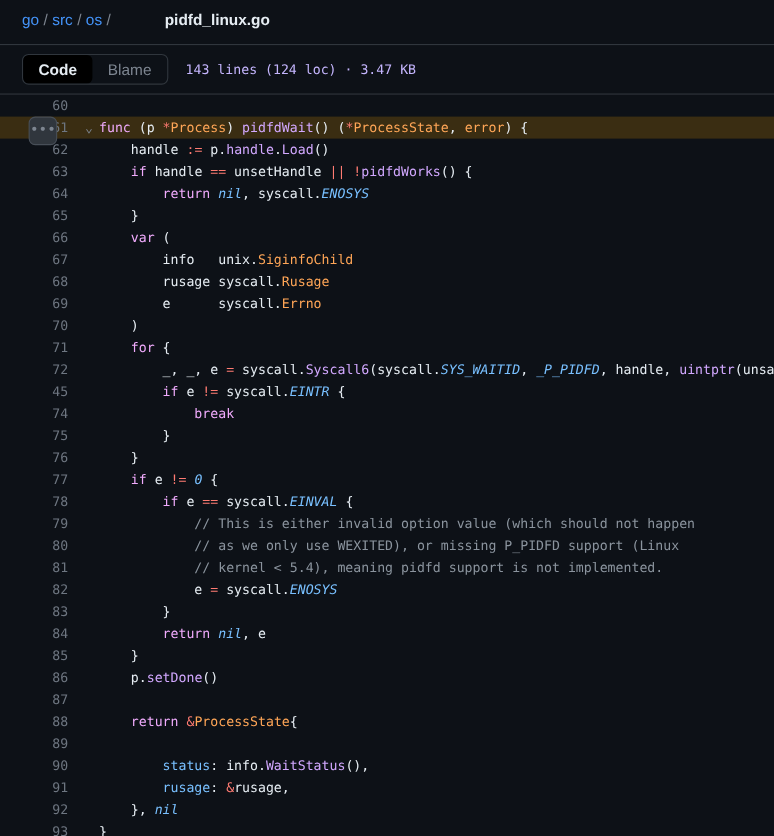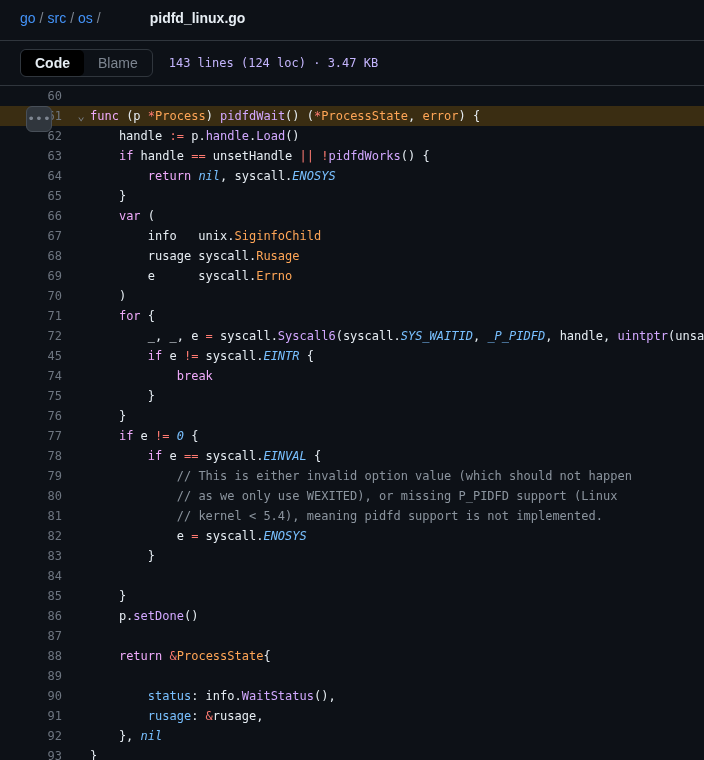--- a/index.html
+++ b/index.html
@@ -152,21 +152,21 @@
       <div class="row"><div class="gutter-extra"></div><div class="lnum">74</div><div class="expand-col"></div><div class="codecell"><span class="v">            </span><span class="k">break</span></div></div>
       <div class="row"><div class="gutter-extra"></div><div class="lnum">75</div><div class="expand-col"></div><div class="codecell"><span class="v">        }</span></div></div>
       <div class="row"><div class="gutter-extra"></div><div class="lnum">76</div><div class="expand-col"></div><div class="codecell"><span class="v">    }</span></div></div>
       <div class="row"><div class="gutter-extra"></div><div class="lnum">77</div><div class="expand-col"></div><div class="codecell"><span class="v">    </span><span class="k">if</span><span class="v"> e </span><span class="op">!=</span><span class="v"> </span><span class="n">0</span><span class="v"> {</span></div></div>
       <div class="row"><div class="gutter-extra"></div><div class="lnum">78</div><div class="expand-col"></div><div class="codecell"><span class="v">        </span><span class="k">if</span><span class="v"> e </span><span class="op">==</span><span class="v"> syscall.</span><span class="n">EINVAL</span><span class="v"> {</span></div></div>
       <div class="row"><div class="gutter-extra"></div><div class="lnum">79</div><div class="expand-col"></div><div class="codecell"><span class="v">            </span><span class="c">// This is either invalid option value (which should not happen</span></div></div>
       <div class="row"><div class="gutter-extra"></div><div class="lnum">80</div><div class="expand-col"></div><div class="codecell"><span class="v">            </span><span class="c">// as we only use WEXITED), or missing P_PIDFD support (Linux</span></div></div>
       <div class="row"><div class="gutter-extra"></div><div class="lnum">81</div><div class="expand-col"></div><div class="codecell"><span class="v">            </span><span class="c">// kernel &lt; 5.4), meaning pidfd support is not implemented.</span></div></div>
       <div class="row"><div class="gutter-extra"></div><div class="lnum">82</div><div class="expand-col"></div><div class="codecell"><span class="v">            e </span><span class="op">=</span><span class="v"> syscall.</span><span class="n">ENOSYS</span></div></div>
       <div class="row"><div class="gutter-extra"></div><div class="lnum">83</div><div class="expand-col"></div><div class="codecell"><span class="v">        }</span></div></div>
-      <div class="row"><div class="gutter-extra"></div><div class="lnum">84</div><div class="expand-col"></div></div>
+      <div class="row"><div class="gutter-extra"></div><div class="lnum">84</div><div class="expand-col"></div><div class="codecell"><span class="v">        </span><span class="k">return</span><span class="v"> </span><span class="n">nil</span><span class="v">, e</span></div></div>
       <div class="row"><div class="gutter-extra"></div><div class="lnum">85</div><div class="expand-col"></div><div class="codecell"><span class="v">    }</span></div></div>
       <div class="row"><div class="gutter-extra"></div><div class="lnum">86</div><div class="expand-col"></div><div class="codecell"><span class="v">    p.</span><span class="fn">setDone</span><span class="v">()</span></div></div>
       <div class="row"><div class="gutter-extra"></div><div class="lnum">87</div><div class="expand-col"></div></div>
       <div class="row"><div class="gutter-extra"></div><div class="lnum">88</div><div class="expand-col"></div><div class="codecell"><span class="v">    </span><span class="k">return</span><span class="v"> </span><span class="op">&amp;</span><span class="t">ProcessState</span><span class="v">{</span></div></div>
       <div class="row"><div class="gutter-extra"></div><div class="lnum">89</div><div class="expand-col"></div></div>
       <div class="row"><div class="gutter-extra"></div><div class="lnum">90</div><div class="expand-col"></div><div class="codecell"><span class="v">        </span><span class="fld">status</span><span class="v">: info.</span><span class="fn">WaitStatus</span><span class="v">(),</span></div></div>
       <div class="row"><div class="gutter-extra"></div><div class="lnum">91</div><div class="expand-col"></div><div class="codecell"><span class="v">        </span><span class="fld">rusage</span><span class="v">: </span><span class="op">&amp;</span><span class="v">rusage,</span></div></div>
       <div class="row"><div class="gutter-extra"></div><div class="lnum">92</div><div class="expand-col"></div><div class="codecell"><span class="v">    }, </span><span class="n">nil</span></div></div>
       <div class="row"><div class="gutter-extra"></div><div class="lnum">93</div><div class="expand-col"></div><div class="codecell"><span class="v">}</span></div></div>
     </div>

